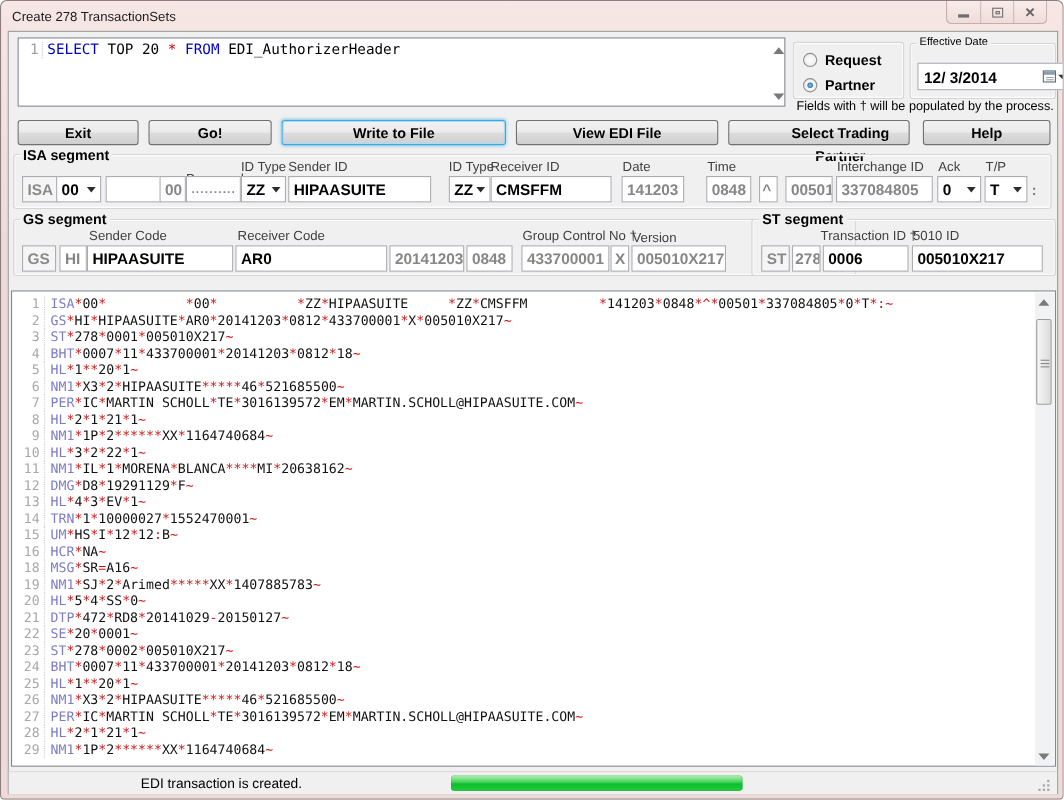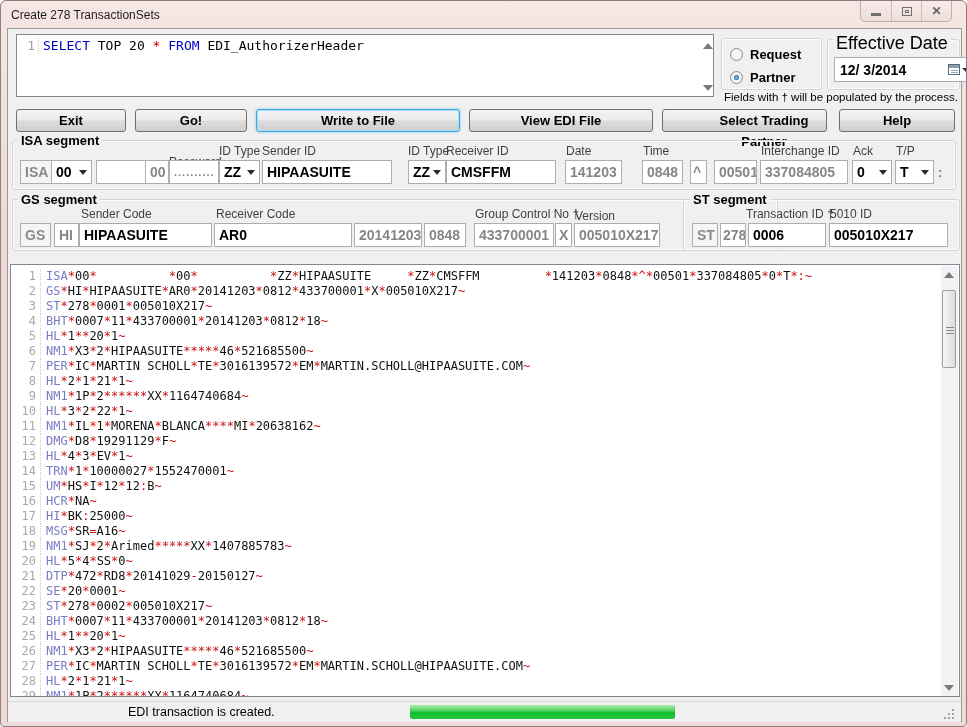--- a/index.html
+++ b/index.html
@@ -130,21 +130,21 @@
         <div class="radio-circle"></div>
         <span class="radio-label">Request</span>
       </div>
       <div class="radio-row" style="left:8px;top:31px;">
         <div class="radio-circle sel"></div>
         <span class="radio-label">Partner</span>
       </div>
     </div>
 
     <div class="groupbox" style="left:819px;top:10px;width:133px;height:51px;"></div>
-    <span class="gb-title" style="left:825px;top:4px;font-weight:normal;font-size:18px;">Effective Date</span>
+    <span class="gb-title" style="left:825px;top:4px;font-weight:normal;font-size:10px;">Effective Date</span>
     <div id="date-field" style="left:826px;top:28px;">
       <span id="date-value">12/ 3/2014</span>
       <div id="date-btn">
         <div class="cal-icon"></div>
         <div class="small-arr"></div>
       </div>
     </div>
     <span id="hint">Fields with † will be populated by the process.</span>
 
     <div class="btn" style="left:8px;top:80px;width:110px;">Exit</div>
@@ -238,21 +238,20 @@
           <div class="edi-line"><span class="edi-num">7</span><span class="edi-code"><span class="seg">PER</span><span class="red">*</span><span class="blkc">IC</span><span class="red">*</span><span class="blkc">MARTIN SCHOLL</span><span class="red">*</span><span class="blkc">TE</span><span class="red">*</span><span class="blkc">3016139572</span><span class="red">*</span><span class="blkc">EM</span><span class="red">*</span><span class="blkc">MARTIN.SCHOLL@HIPAASUITE.COM</span><span class="red">~</span></span></div>
           <div class="edi-line"><span class="edi-num">8</span><span class="edi-code"><span class="seg">HL</span><span class="red">*</span><span class="blkc">2</span><span class="red">*</span><span class="blkc">1</span><span class="red">*</span><span class="blkc">21</span><span class="red">*</span><span class="blkc">1</span><span class="red">~</span></span></div>
           <div class="edi-line"><span class="edi-num">9</span><span class="edi-code"><span class="seg">NM1</span><span class="red">*</span><span class="blkc">1P</span><span class="red">*</span><span class="blkc">2</span><span class="red">******</span><span class="blkc">XX</span><span class="red">*</span><span class="blkc">1164740684</span><span class="red">~</span></span></div>
           <div class="edi-line"><span class="edi-num">10</span><span class="edi-code"><span class="seg">HL</span><span class="red">*</span><span class="blkc">3</span><span class="red">*</span><span class="blkc">2</span><span class="red">*</span><span class="blkc">22</span><span class="red">*</span><span class="blkc">1</span><span class="red">~</span></span></div>
           <div class="edi-line"><span class="edi-num">11</span><span class="edi-code"><span class="seg">NM1</span><span class="red">*</span><span class="blkc">IL</span><span class="red">*</span><span class="blkc">1</span><span class="red">*</span><span class="blkc">MORENA</span><span class="red">*</span><span class="blkc">BLANCA</span><span class="red">****</span><span class="blkc">MI</span><span class="red">*</span><span class="blkc">20638162</span><span class="red">~</span></span></div>
           <div class="edi-line"><span class="edi-num">12</span><span class="edi-code"><span class="seg">DMG</span><span class="red">*</span><span class="blkc">D8</span><span class="red">*</span><span class="blkc">19291129</span><span class="red">*</span><span class="blkc">F</span><span class="red">~</span></span></div>
           <div class="edi-line"><span class="edi-num">13</span><span class="edi-code"><span class="seg">HL</span><span class="red">*</span><span class="blkc">4</span><span class="red">*</span><span class="blkc">3</span><span class="red">*</span><span class="blkc">EV</span><span class="red">*</span><span class="blkc">1</span><span class="red">~</span></span></div>
           <div class="edi-line"><span class="edi-num">14</span><span class="edi-code"><span class="seg">TRN</span><span class="red">*</span><span class="blkc">1</span><span class="red">*</span><span class="blkc">10000027</span><span class="red">*</span><span class="blkc">1552470001</span><span class="red">~</span></span></div>
           <div class="edi-line"><span class="edi-num">15</span><span class="edi-code"><span class="seg">UM</span><span class="red">*</span><span class="blkc">HS</span><span class="red">*</span><span class="blkc">I</span><span class="red">*</span><span class="blkc">12</span><span class="red">*</span><span class="blkc">12</span><span class="red">:</span><span class="blkc">B</span><span class="red">~</span></span></div>
           <div class="edi-line"><span class="edi-num">16</span><span class="edi-code"><span class="seg">HCR</span><span class="red">*</span><span class="blkc">NA</span><span class="red">~</span></span></div>
-          <div class="edi-line"><span class="edi-num">17</span><span class="edi-code"><span class="seg">HI</span><span class="red">*</span><span class="blkc">BK</span><span class="red">:</span><span class="blkc">25000</span><span class="red">~</span></span></div>
           <div class="edi-line"><span class="edi-num">18</span><span class="edi-code"><span class="seg">MSG</span><span class="red">*</span><span class="blkc">SR</span><span class="red">=</span><span class="blkc">A16</span><span class="red">~</span></span></div>
           <div class="edi-line"><span class="edi-num">19</span><span class="edi-code"><span class="seg">NM1</span><span class="red">*</span><span class="blkc">SJ</span><span class="red">*</span><span class="blkc">2</span><span class="red">*</span><span class="blkc">Arimed</span><span class="red">*****</span><span class="blkc">XX</span><span class="red">*</span><span class="blkc">1407885783</span><span class="red">~</span></span></div>
           <div class="edi-line"><span class="edi-num">20</span><span class="edi-code"><span class="seg">HL</span><span class="red">*</span><span class="blkc">5</span><span class="red">*</span><span class="blkc">4</span><span class="red">*</span><span class="blkc">SS</span><span class="red">*</span><span class="blkc">0</span><span class="red">~</span></span></div>
           <div class="edi-line"><span class="edi-num">21</span><span class="edi-code"><span class="seg">DTP</span><span class="red">*</span><span class="blkc">472</span><span class="red">*</span><span class="blkc">RD8</span><span class="red">*</span><span class="blkc">20141029</span><span class="red">-</span><span class="blkc">20150127</span><span class="red">~</span></span></div>
           <div class="edi-line"><span class="edi-num">22</span><span class="edi-code"><span class="seg">SE</span><span class="red">*</span><span class="blkc">20</span><span class="red">*</span><span class="blkc">0001</span><span class="red">~</span></span></div>
           <div class="edi-line"><span class="edi-num">23</span><span class="edi-code"><span class="seg">ST</span><span class="red">*</span><span class="blkc">278</span><span class="red">*</span><span class="blkc">0002</span><span class="red">*</span><span class="blkc">005010X217</span><span class="red">~</span></span></div>
           <div class="edi-line"><span class="edi-num">24</span><span class="edi-code"><span class="seg">BHT</span><span class="red">*</span><span class="blkc">0007</span><span class="red">*</span><span class="blkc">11</span><span class="red">*</span><span class="blkc">433700001</span><span class="red">*</span><span class="blkc">20141203</span><span class="red">*</span><span class="blkc">0812</span><span class="red">*</span><span class="blkc">18</span><span class="red">~</span></span></div>
           <div class="edi-line"><span class="edi-num">25</span><span class="edi-code"><span class="seg">HL</span><span class="red">*</span><span class="blkc">1</span><span class="red">**</span><span class="blkc">20</span><span class="red">*</span><span class="blkc">1</span><span class="red">~</span></span></div>
           <div class="edi-line"><span class="edi-num">26</span><span class="edi-code"><span class="seg">NM1</span><span class="red">*</span><span class="blkc">X3</span><span class="red">*</span><span class="blkc">2</span><span class="red">*</span><span class="blkc">HIPAASUITE</span><span class="red">*****</span><span class="blkc">46</span><span class="red">*</span><span class="blkc">521685500</span><span class="red">~</span></span></div>
           <div class="edi-line"><span class="edi-num">27</span><span class="edi-code"><span class="seg">PER</span><span class="red">*</span><span class="blkc">IC</span><span class="red">*</span><span class="blkc">MARTIN SCHOLL</span><span class="red">*</span><span class="blkc">TE</span><span class="red">*</span><span class="blkc">3016139572</span><span class="red">*</span><span class="blkc">EM</span><span class="red">*</span><span class="blkc">MARTIN.SCHOLL@HIPAASUITE.COM</span><span class="red">~</span></span></div>

